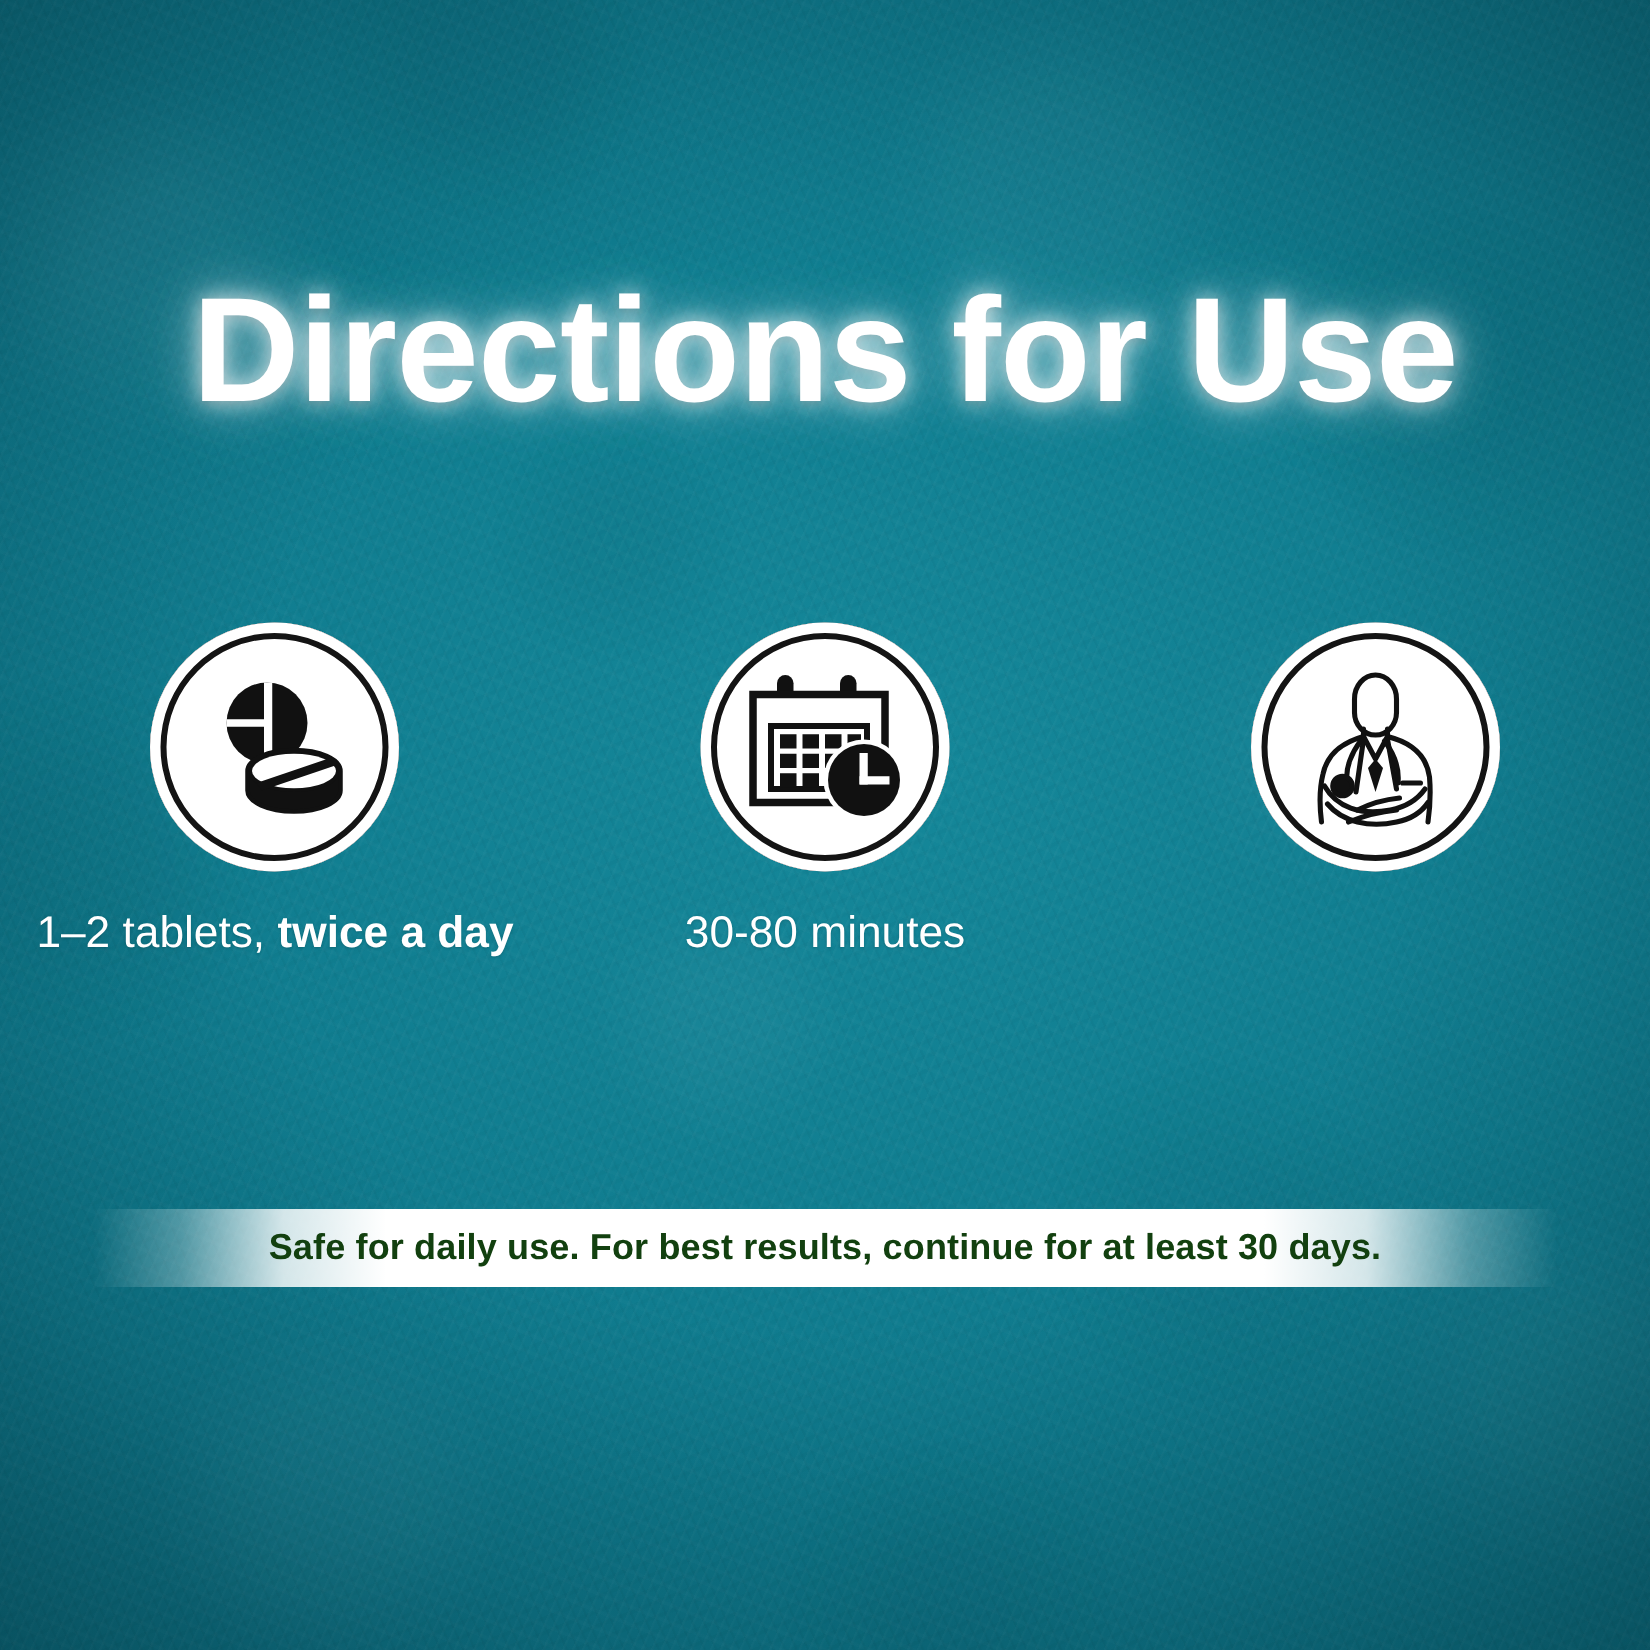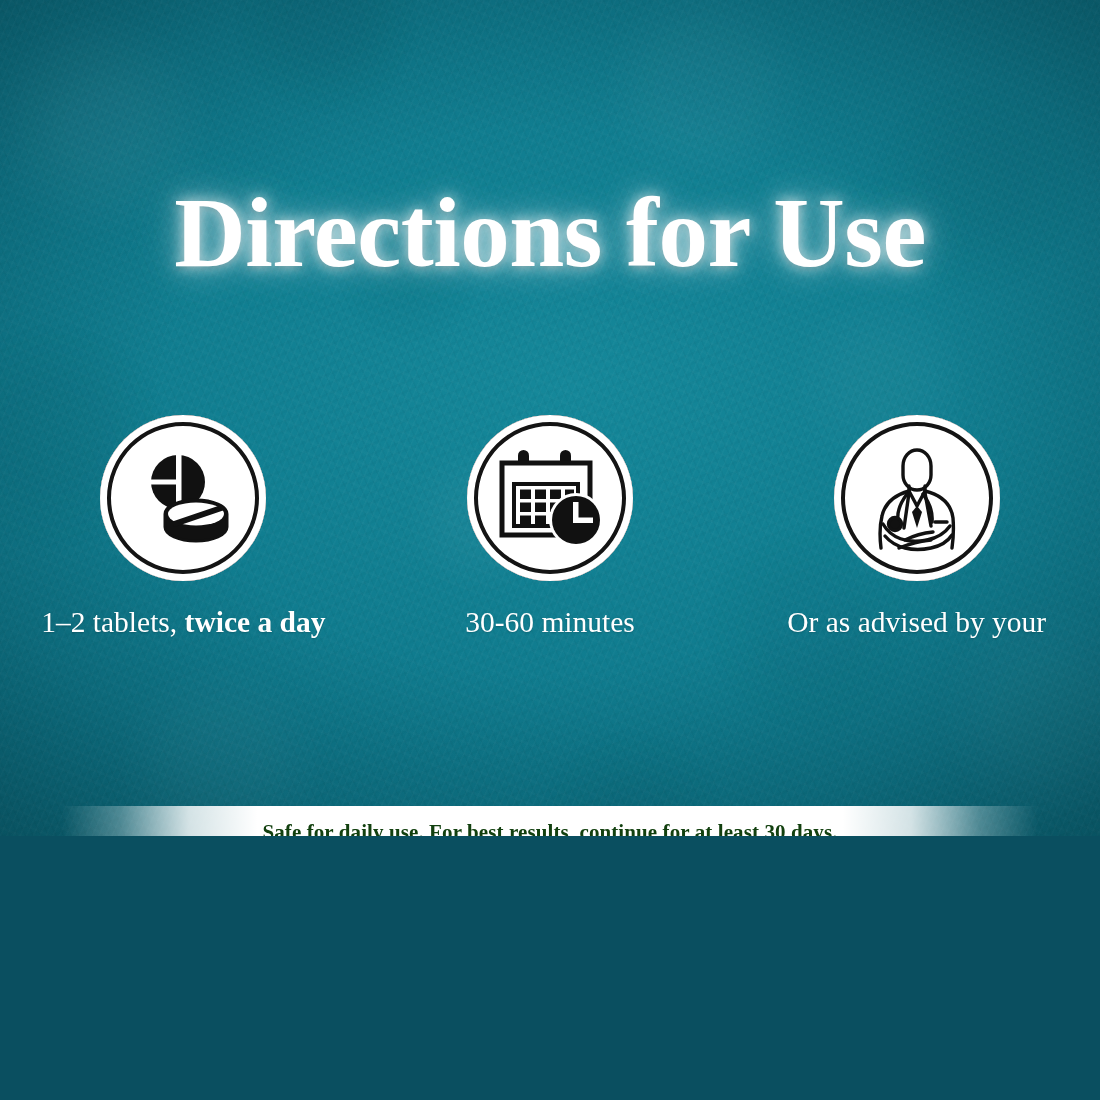--- a/index.html
+++ b/index.html
@@ -3,23 +3,23 @@
 <meta charset="utf-8">
 <style>
   html, body {
     margin: 0;
     padding: 0;
     background: #0a4f60;
   }
   #poster {
     position: relative;
     width: 1100px;
-    height: 836px;
+    height: 1100px;
     overflow: hidden;
-    font-family: Liberation Serif, serif;
+    font-family: Liberation Sans, sans-serif;
     background-color: #6d28d9;
     -webkit-font-smoothing: antialiased;
   }
 
   
   .bg-base {
     position: absolute; inset: 0;
     background:
       radial-gradient(ellipse 120% 95% at 52% 46%, #15889a 0%, #0f7a8d 42%, #0b6c7f 72%, #0a5e71 100%);
   }
@@ -130,21 +130,21 @@
         rgba(255,255,255,0) 0%,
         rgba(255,255,255,.28) 6%,
         rgba(255,255,255,.82) 13%,
         rgba(255,255,255,1) 20%,
         rgba(255,255,255,1) 80%,
         rgba(255,255,255,.82) 87%,
         rgba(255,255,255,.28) 94%,
         rgba(255,255,255,0) 100%);
   }
   .banner-text {
-    font-size: 21px;
+    font-size: 24px;
     font-weight: bold;
     color: #12400f;
     letter-spacing: .1px;
     white-space: nowrap;
   }
 </style>
 </head>
 <body>
 
 <div id="poster">
@@ -204,21 +204,21 @@
           <rect x="47" y="79.5" width="11" height="9.5" fill="#111111"></rect>
           <rect x="62" y="79.5" width="11" height="9.5" fill="#111111"></rect>
 
           <circle cx="88" cy="84" r="27" fill="#ffffff"></circle>
           <circle cx="88" cy="84" r="24" fill="#111111"></circle>
           <rect x="85" y="66" width="5.5" height="21" fill="#ffffff"></rect>
           <rect x="85" y="81.5" width="20" height="5.5" fill="#ffffff"></rect>
         </svg>
       </div>
       <div class="cap">
-        <span class="ln">30-60 minutes</span>
+        <span class="ln">30-80 minutes</span>
       </div>
     </div>
 
     <div class="col">
       <div class="badge">
         <svg width="124" height="124" viewBox="0 0 124 124">
           <g fill="none" stroke="#111111" stroke-width="3.4" stroke-linecap="round" stroke-linejoin="round">
 
             <path d="M48 30 a14 16 0 0 1 28 0 l0 9 a14 15 0 0 1 -28 0 z"></path>
 
@@ -245,21 +245,20 @@
             <path d="M52 58 C46 66 42 76 43 84"></path>
             <path d="M68 58 C74 66 78 76 77 86"></path>
 
             <circle cx="40" cy="88" r="6.5" fill="#111111" stroke="#111111"></circle>
 
             <path d="M80 86 L92 86"></path>
           </g>
         </svg>
       </div>
       <div class="cap">
-        <span class="ln">Or as advised by your</span>
       </div>
     </div>
 
   </div>
 
   <div class="banner">
     <span class="banner-text">Safe for daily use. For best results, continue for at least 30 days.</span>
   </div>
 
 </div>

